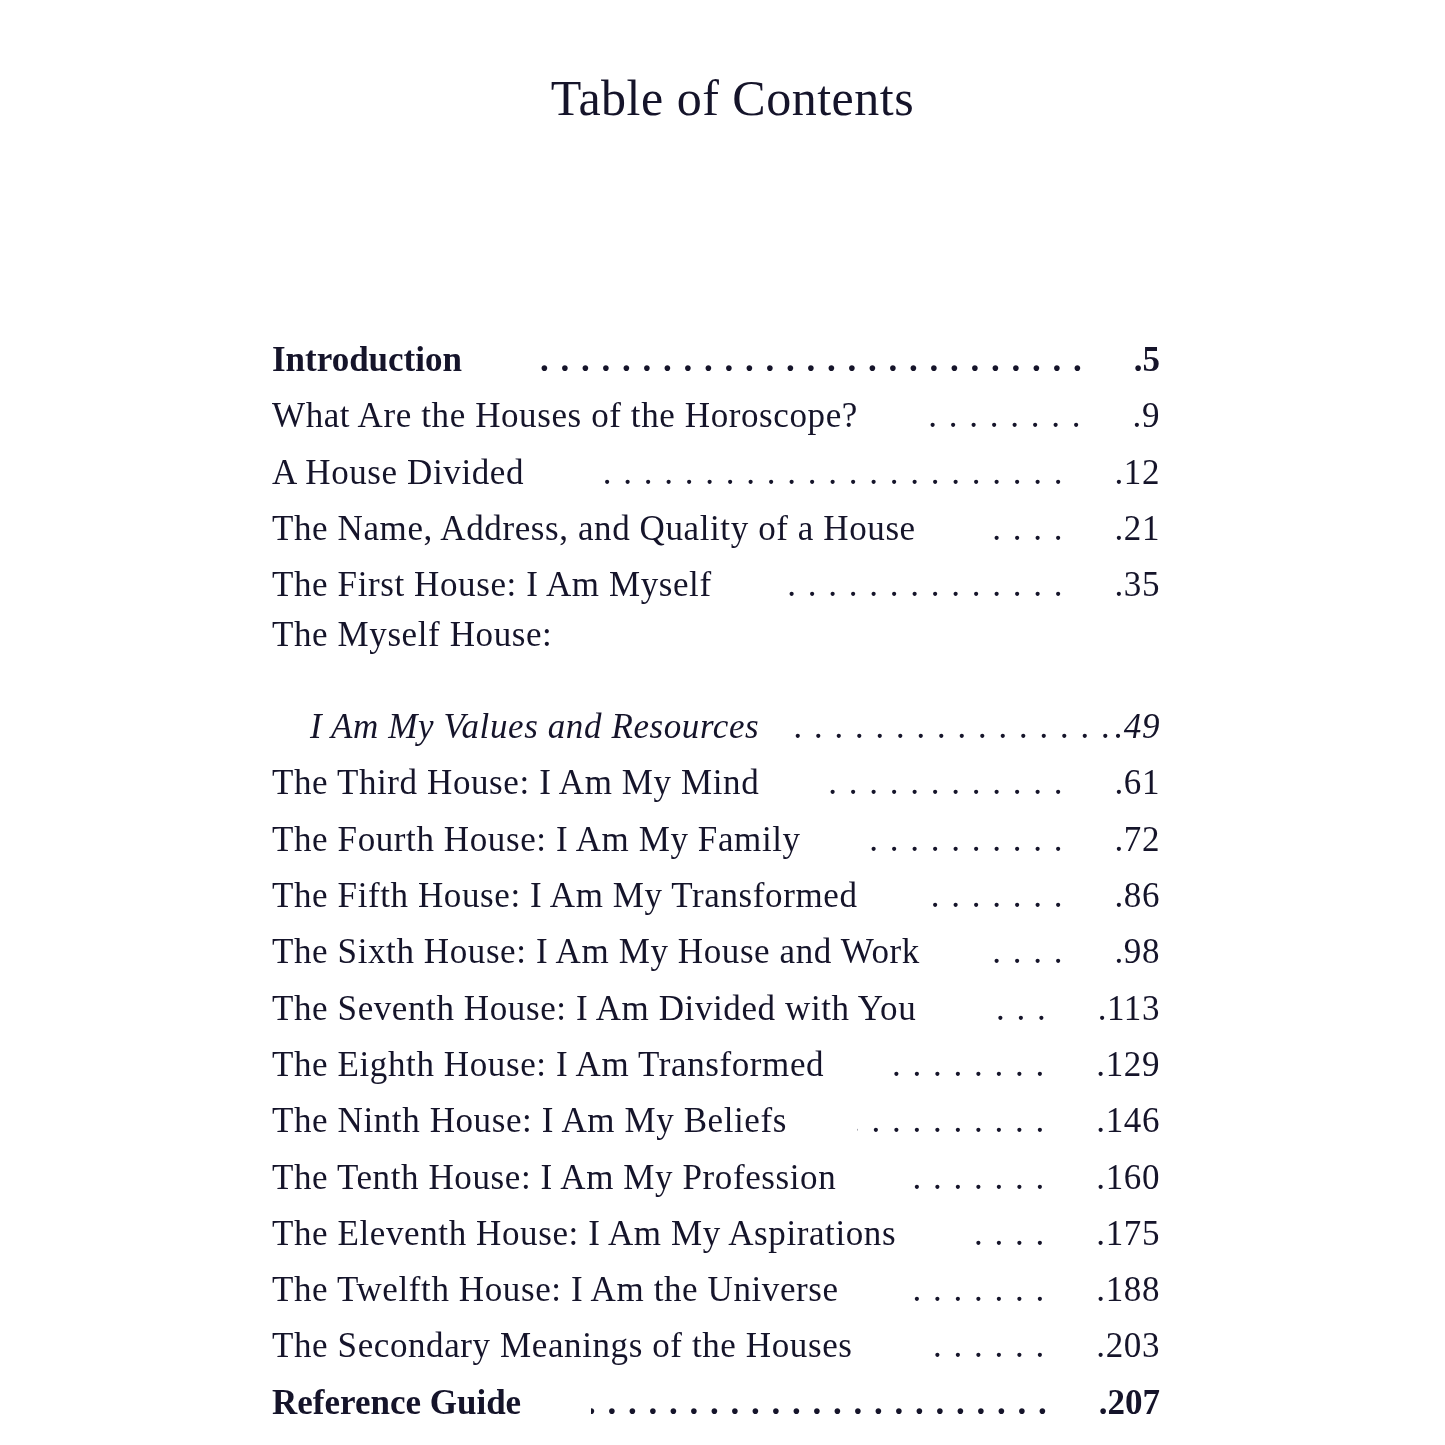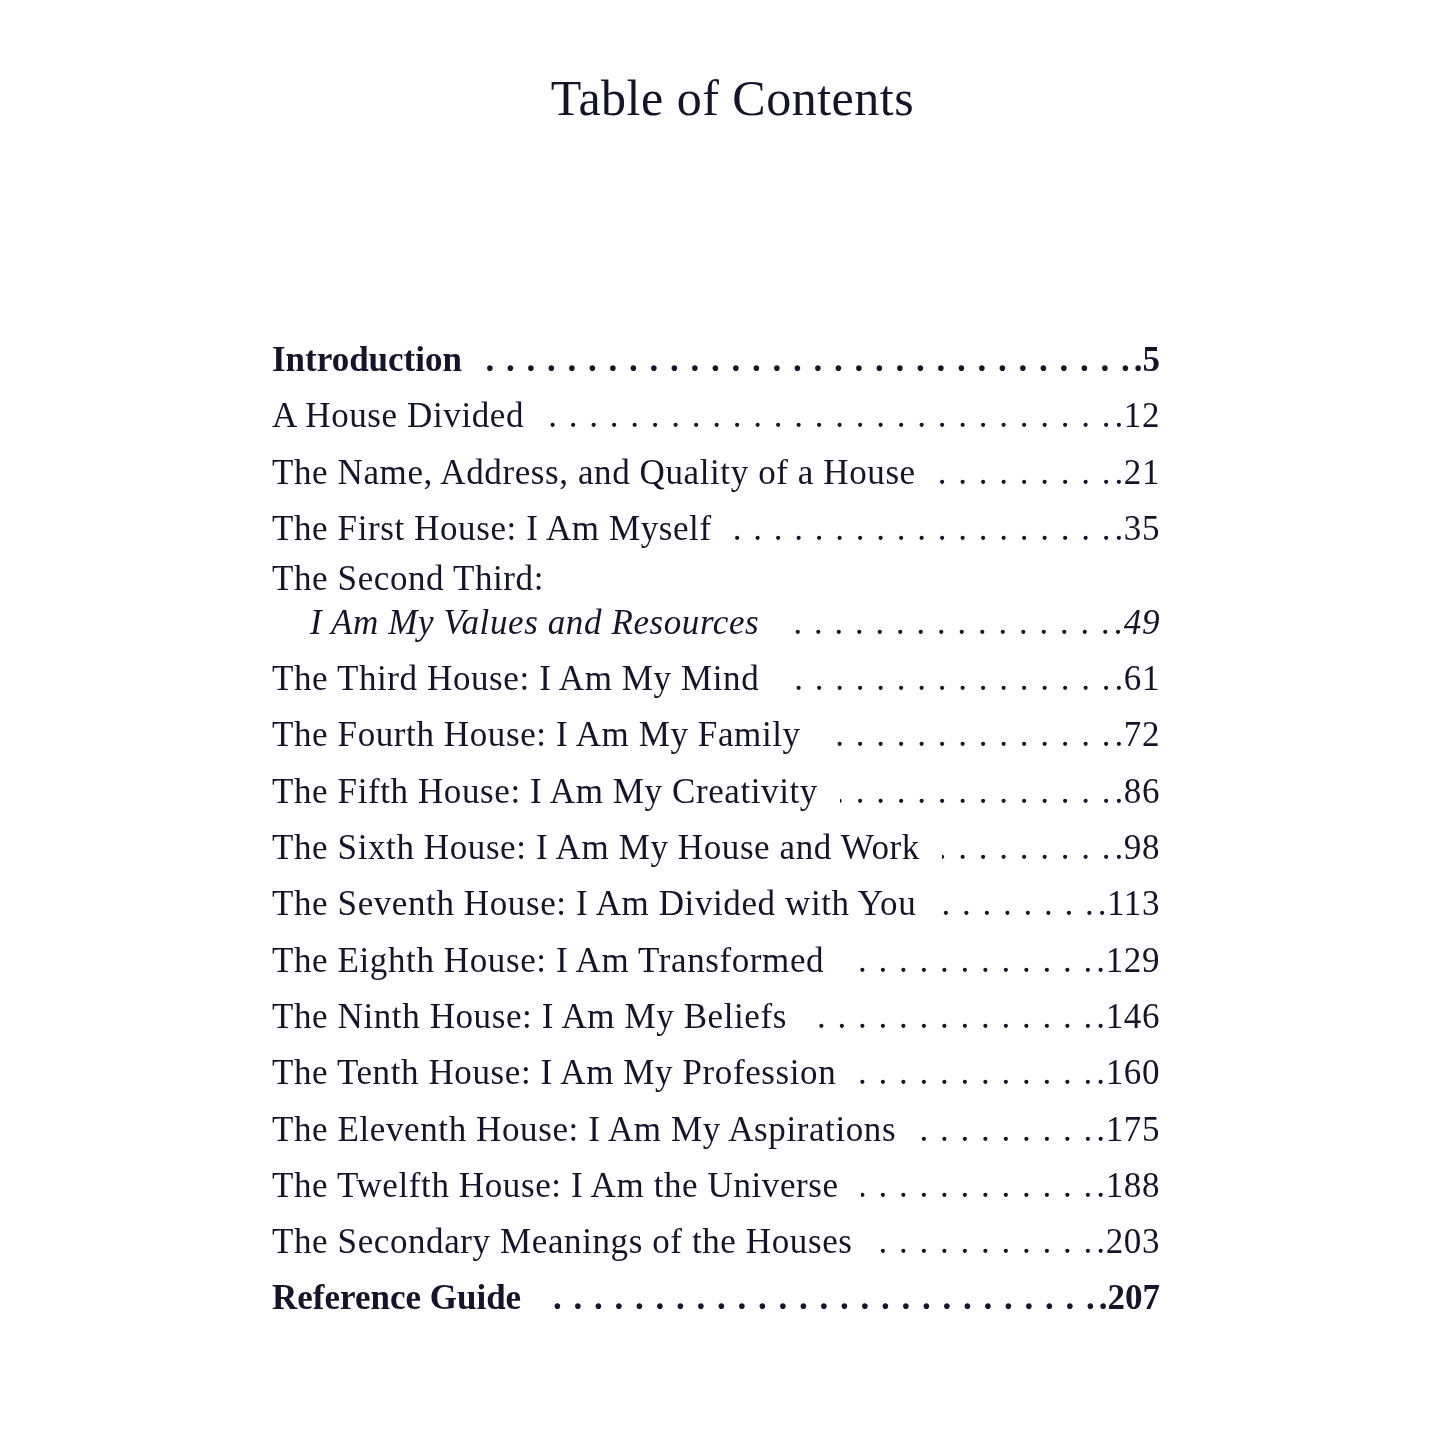--- a/index.html
+++ b/index.html
@@ -33,20 +33,21 @@
       top: 332px;
       width: 888px;
     }
     .toc-entry {
       display: flex;
       align-items: baseline;
       font-size: 35px;
       line-height: 56.3px;
       white-space: nowrap;
       letter-spacing: 0.6px;
+      gap: 48px;
     }
     .toc-entry.bold {
       font-weight: bold;
       letter-spacing: 0;
     }
     .toc-entry.two-line {
       flex-direction: column;
       align-items: stretch;
     }
     .toc-entry .line1 {
@@ -91,20 +92,25 @@
 <h1 class="page-title">Table of Contents</h1>
 
 <div class="toc">
 
   <div class="toc-entry bold">
     <span class="entry-title">Introduction</span>
     <span class="leader"></span>
     <span class="page-num">.5</span>
   </div>
 
+  <div class="toc-entry">
+    <span class="entry-title">What Are the Houses of the Horoscope?</span>
+    <span class="leader"></span>
+    <span class="page-num">.9</span>
+  </div>
 
   <div class="toc-entry">
     <span class="entry-title">A House Divided</span>
     <span class="leader"></span>
     <span class="page-num">.12</span>
   </div>
 
   <div class="toc-entry">
     <span class="entry-title">The Name, Address, and Quality of a House</span>
     <span class="leader"></span>
@@ -112,21 +118,21 @@
   </div>
 
   <div class="toc-entry">
     <span class="entry-title">The First House: I Am Myself</span>
     <span class="leader"></span>
     <span class="page-num">.35</span>
   </div>
 
   <div class="toc-entry two-line">
     <div class="line1">
-      <span class="entry-title">The Second Third:</span>
+      <span class="entry-title">The Myself House:</span>
     </div>
     <div class="line2">
       <span class="entry-title">I Am My Values and Resources</span>
       <span class="leader"></span>
       <span class="page-num">.49</span>
     </div>
   </div>
 
   <div class="toc-entry">
     <span class="entry-title">The Third House: I Am My Mind</span>
@@ -134,21 +140,21 @@
     <span class="page-num">.61</span>
   </div>
 
   <div class="toc-entry">
     <span class="entry-title">The Fourth House: I Am My Family</span>
     <span class="leader"></span>
     <span class="page-num">.72</span>
   </div>
 
   <div class="toc-entry">
-    <span class="entry-title">The Fifth House: I Am My Creativity</span>
+    <span class="entry-title">The Fifth House: I Am My Transformed</span>
     <span class="leader"></span>
     <span class="page-num">.86</span>
   </div>
 
   <div class="toc-entry">
     <span class="entry-title">The Sixth House: I Am My House and Work</span>
     <span class="leader"></span>
     <span class="page-num">.98</span>
   </div>
 

